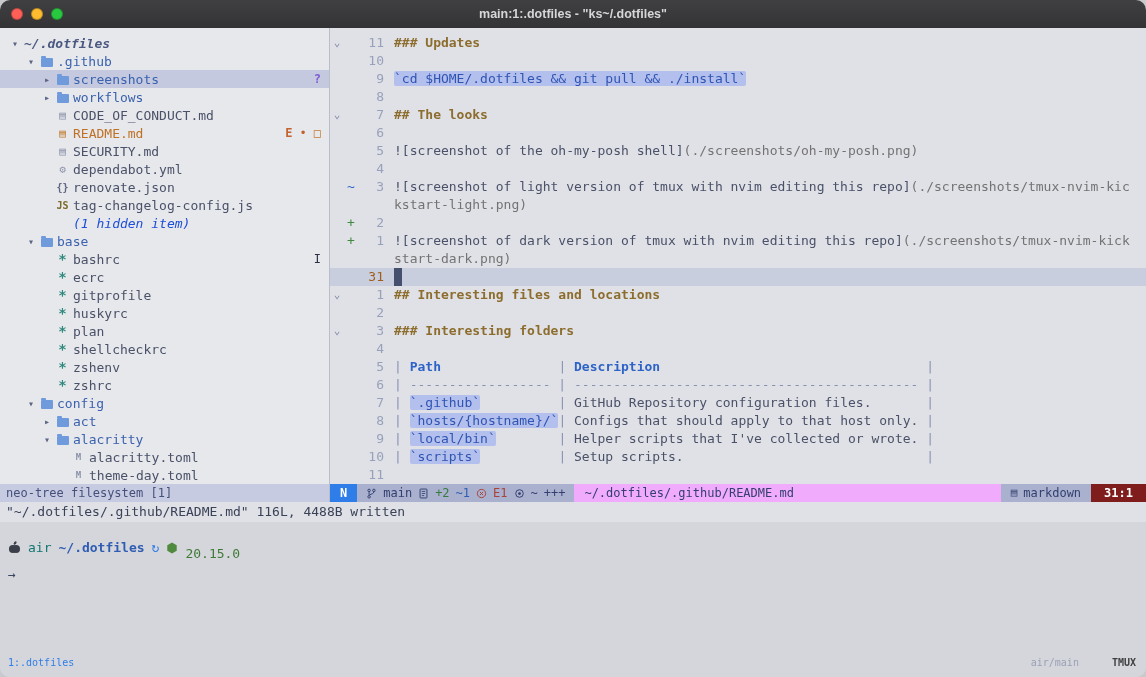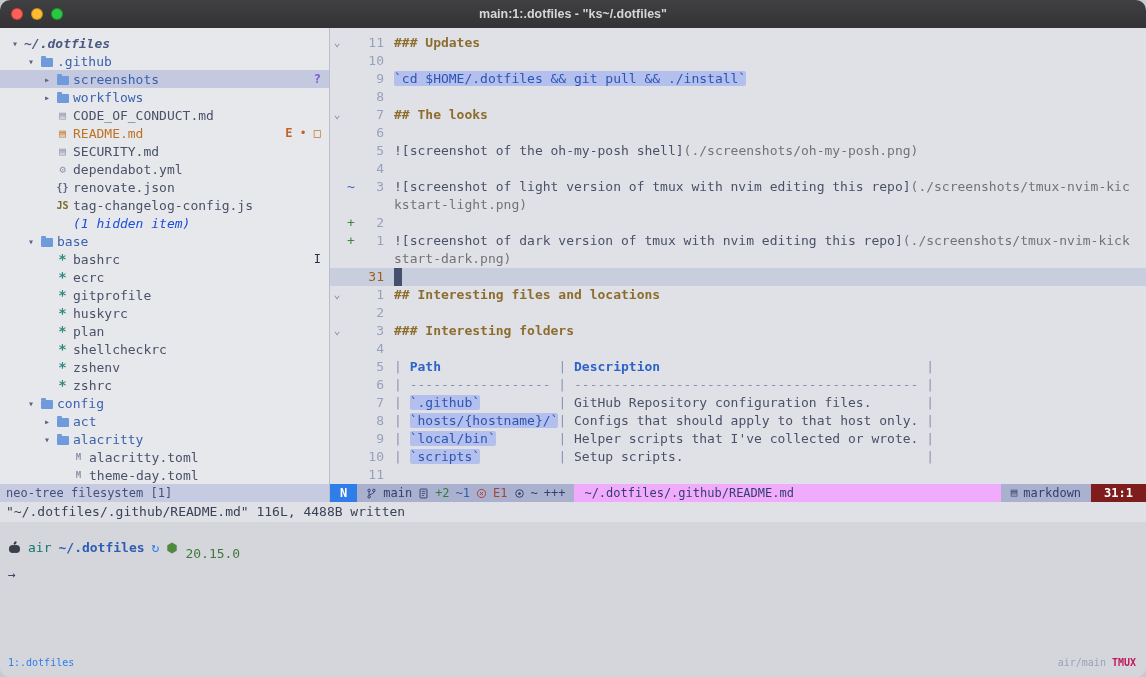--- a/index.html
+++ b/index.html
@@ -95,23 +95,23 @@
   .p-host { color:#0f766e; font-weight:normal; }
   .p-cwd { color:#2e5db3; font-weight:bold; }
   .p-sync { color:#2e7de9; }
   .p-node { color:#3f7a37;margin-top:12px; }
   .prompt-arrow { margin-top:2px; color:#3a4663; }
 
   
   .tmuxbar { flex:0 0 30px; display:flex; align-items:center; background:#d5d6db;
              font-size:10px; padding:0 10px 0 8px; }
   .tmux-window { color:#2e7de9; }
-  .tmux-right { margin-left:auto; display:flex; gap:6px; align-items:center; }
+  .tmux-right { margin-left:auto; display:flex; gap:12px; align-items:center; }
   .tmux-session { color:#9ba1b6; }
-  .tmux-badge { color:#be185d; font-weight:bold; }
+  .tmux-badge { color:#404040; font-weight:bold;margin-left:21px; }
 </style>
 </head>
 <body>
 
 <div class="window">
 
   <div class="titlebar">
     <div class="lights">
       <span class="light red"></span>
       <span class="light yellow"></span>

